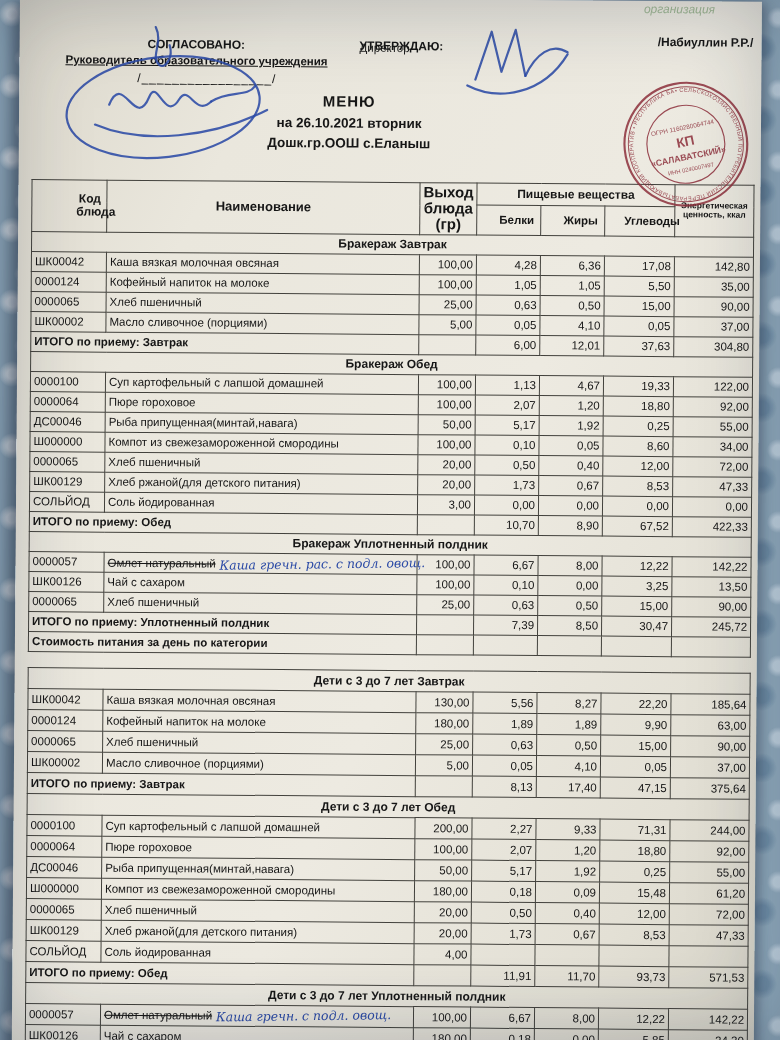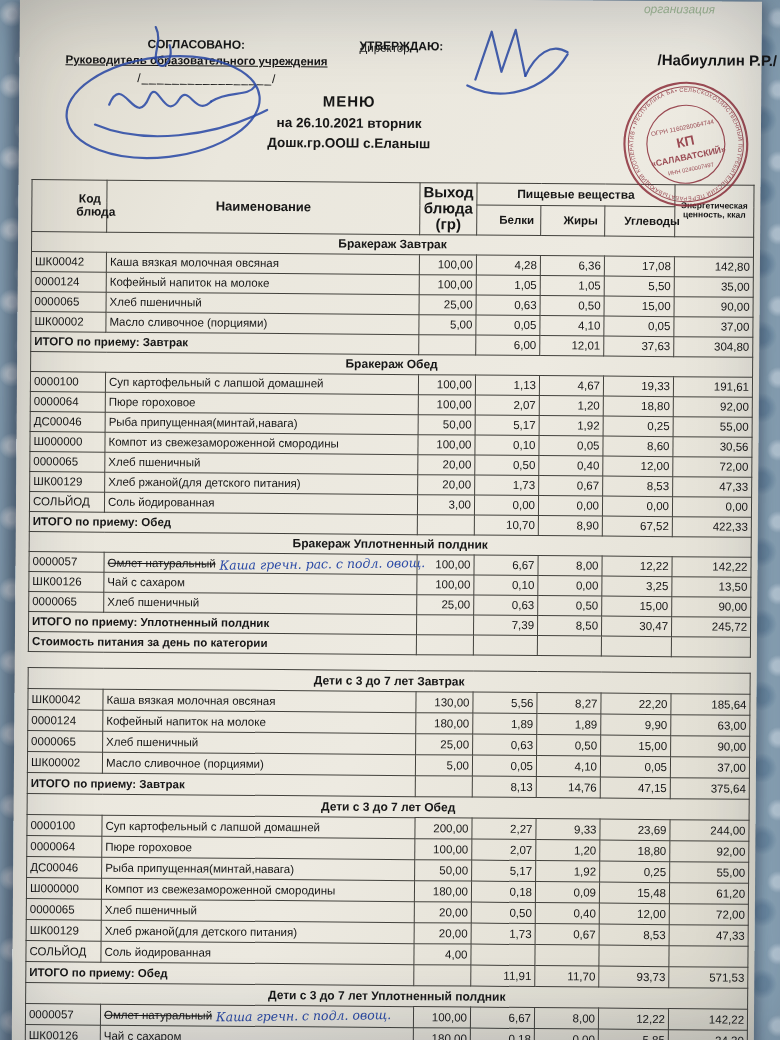--- a/index.html
+++ b/index.html
@@ -25,21 +25,21 @@
     transform:rotate(.45deg); transform-origin:0 0;
     color:#161616;
   }
 
   .hdr { position:relative; height:183px; }
   .agreed-label   { position:absolute; left:128px; top:40px; font-size:12px; font-weight:bold; }
   .agreed-role    { position:absolute; left:46px;  top:57px; font-size:11.5px; font-weight:bold; text-decoration:underline; }
   .sign-line      { position:absolute; left:118px; top:74px; font-size:12px; letter-spacing:1px; }
   .approve-label  { position:absolute; left:340px; top:40px; font-size:12px; font-weight:bold;text-align:center; }
   .approve-role   { position:absolute; left:340px; top:43px; font-size:11.5px; font-weight:normal; }
-  .right-name     { position:absolute; left:638px; top:50px; font-size:15px; font-weight:bold; white-space:nowrap; }
+  .right-name     { position:absolute; left:638px; top:34px; font-size:12px; font-weight:bold; white-space:nowrap; }
   .faint-top      { position:absolute; left:624px; top:1px; font-size:12px; color:rgba(96,142,86,.55); font-style:italic; }
 
   .title-block { position:absolute; left:0; top:94px; width:660px; text-align:center; }
   .title-main  { font-size:15px; font-weight:bold; letter-spacing:1px; }
   .title-date  { font-size:13.5px; font-weight:bold; margin-top:6px; }
   .title-org   { font-size:13.5px; font-weight:bold; margin-top:5px; }
 
   svg.sign-left  { position:absolute; left:24px; top:8px; width:260px; height:170px; }
   svg.sign-right { position:absolute; left:428px; top:12px; width:140px; height:100px; }
   .ink { stroke:#2c4ba6; stroke-width:2.2; fill:none; opacity:.88; stroke-linecap:round; stroke-linejoin:round; }
@@ -197,21 +197,21 @@
           <tr>
             <td class="section-title" colspan="7">Бракераж Обед</td>
           </tr>
           <tr>
             <td class="code">0000100</td>
             <td class="dish">Суп картофельный с лапшой домашней</td>
             <td class="num out">100,00</td>
             <td class="num">1,13</td>
             <td class="num">4,67</td>
             <td class="num">19,33</td>
-            <td class="num">191,61</td>
+            <td class="num">122,00</td>
           </tr>
           <tr>
             <td class="code">0000064</td>
             <td class="dish">Пюре гороховое</td>
             <td class="num out">100,00</td>
             <td class="num">2,07</td>
             <td class="num">1,20</td>
             <td class="num">18,80</td>
             <td class="num">92,00</td>
           </tr>
@@ -224,21 +224,21 @@
             <td class="num">0,25</td>
             <td class="num">55,00</td>
           </tr>
           <tr>
             <td class="code">Ш000000</td>
             <td class="dish">Компот из свежезамороженной смородины</td>
             <td class="num out">100,00</td>
             <td class="num">0,10</td>
             <td class="num">0,05</td>
             <td class="num">8,60</td>
-            <td class="num">30,56</td>
+            <td class="num">34,00</td>
           </tr>
           <tr>
             <td class="code">0000065</td>
             <td class="dish">Хлеб пшеничный</td>
             <td class="num out">20,00</td>
             <td class="num">0,50</td>
             <td class="num">0,40</td>
             <td class="num">12,00</td>
             <td class="num">72,00</td>
           </tr>
@@ -366,34 +366,34 @@
             <td class="num out">5,00</td>
             <td class="num">0,05</td>
             <td class="num">4,10</td>
             <td class="num">0,05</td>
             <td class="num">37,00</td>
           </tr>
           <tr>
             <td class="total-label" colspan="2">ИТОГО по приему: Завтрак</td>
             <td class="num out"></td>
             <td class="num">8,13</td>
-            <td class="num">14,76</td>
+            <td class="num">17,40</td>
             <td class="num">47,15</td>
             <td class="num">375,64</td>
           </tr>
           <tr>
             <td class="section-title" colspan="7">Дети с 3 до 7 лет Обед</td>
           </tr>
           <tr>
             <td class="code">0000100</td>
             <td class="dish">Суп картофельный с лапшой домашней</td>
             <td class="num out">200,00</td>
             <td class="num">2,27</td>
             <td class="num">9,33</td>
-            <td class="num">23,69</td>
+            <td class="num">71,31</td>
             <td class="num">244,00</td>
           </tr>
           <tr>
             <td class="code">0000064</td>
             <td class="dish">Пюре гороховое</td>
             <td class="num out">100,00</td>
             <td class="num">2,07</td>
             <td class="num">1,20</td>
             <td class="num">18,80</td>
             <td class="num">92,00</td>

